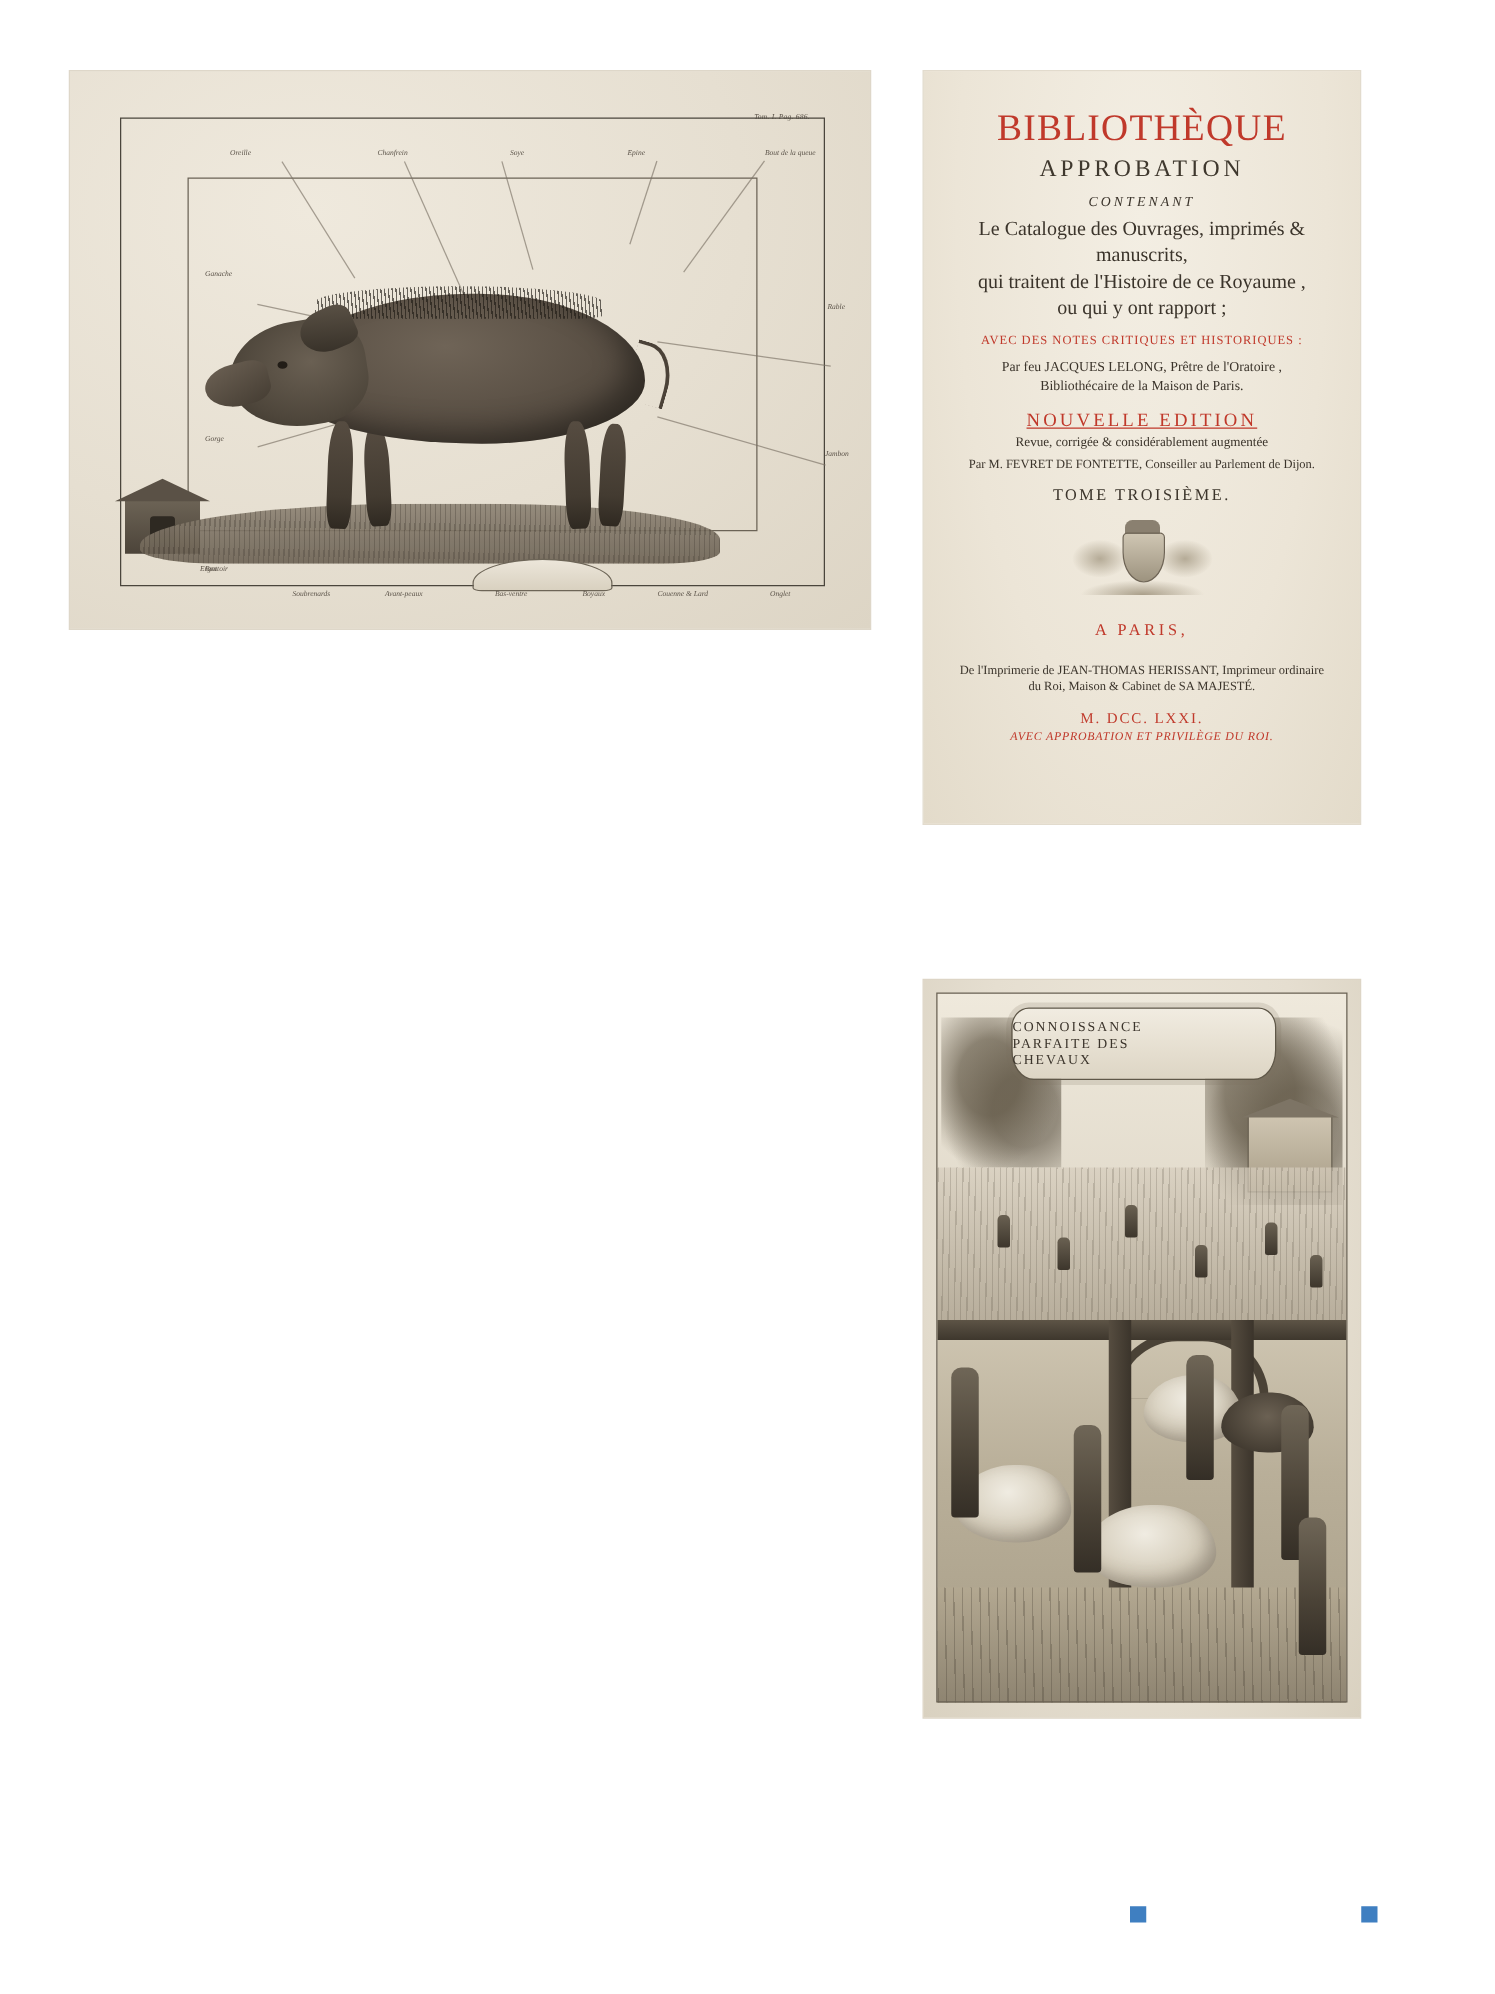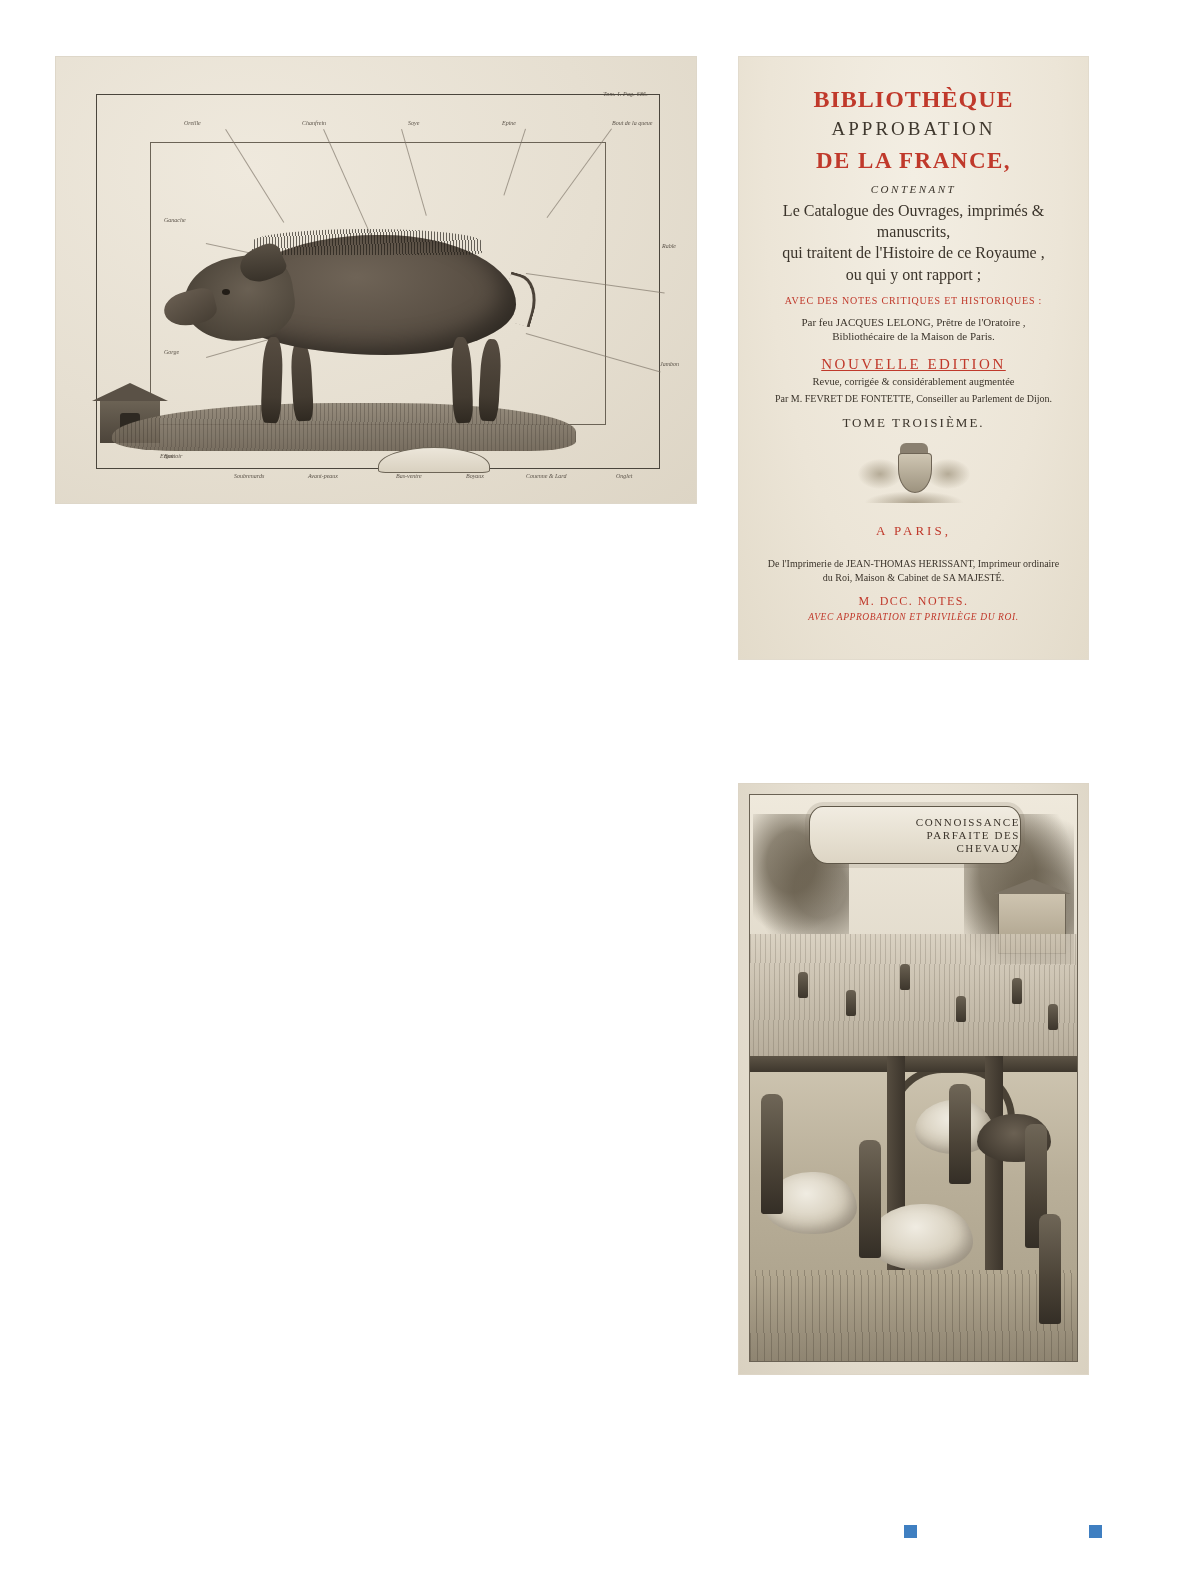--- a/index.html
+++ b/index.html
@@ -227,22 +227,22 @@
   }
   #plate-title .tp-inner {
     position: absolute;
     inset: 0;
     padding: 26px 22px 14px 22px;
     box-sizing: border-box;
     background:
       radial-gradient(ellipse at 50% 20%, #f3eee3 0%, #ece5d7 60%, #e3dbca 100%);
   }
   .t-bibl {
-    font-size: 24px;
-    font-weight: bold;
+    font-size: 30px;
+    font-weight: normal;
     letter-spacing: 1px;
     color: #c0392b;
     line-height: 1.05;
     margin-top: 4px;
   }
   .t-hist {
     font-size: 19px;
     letter-spacing: 3px;
     margin-top: 6px;
     color: #3f382e;
@@ -387,21 +387,21 @@
     position: absolute;
     left: 70px;
     top: 22px;
     width: 210px;
     height: 56px;
     background: linear-gradient(180deg, #f1ece1, #ddd5c4);
     border: 1.2px solid #5f5748;
     border-radius: 14px 14px 18px 18px / 16px 16px 24px 24px;
     display: flex;
     flex-direction: column;
-    align-items: flex-end;
+    align-items: flex-start;
     justify-content: center;
     gap: 1px;
     box-shadow: 0 0 0 4px rgba(120,110,92,.18);
   }
   .hp-cartouche div {
     font-size: 11px;
     letter-spacing: 1.6px;
     color: #3c352c;
     font-variant: small-caps;
     line-height: 1.12;
@@ -600,21 +600,20 @@
     <div class="pig-snout"></div>
     <div class="pig-eye"></div>
     <div class="pig-tail"></div>
   </div>
 </div>
 
 <div class="plate" id="plate-title">
   <div class="tp-inner">
     <div class="t-bibl">BIBLIOTHÈQUE</div>
     <div class="t-hist">APPROBATION</div>
-    <div class="t-france">DE LA FRANCE,</div>
     <div class="t-contenant">CONTENANT</div>
     <div class="t-body" style="white-space:pre-line;">Le Catalogue des Ouvrages, imprimés &amp; manuscrits,
 qui traitent de l'Histoire de ce Royaume ,
 ou qui y ont rapport ;</div>
     <div class="t-avec">AVEC DES NOTES CRITIQUES ET HISTORIQUES :</div>
     <div class="t-author">
       <div>Par feu JACQUES LELONG, Prêtre de l'Oratoire ,</div>
       <div>Bibliothécaire de la Maison de Paris.</div>
     </div>
     <div class="t-nouvelle">NOUVELLE EDITION</div>
@@ -628,21 +627,21 @@
       <div class="vig-crown"></div>
       <div class="vig-shield"></div>
       <div class="vig-branch"></div>
     </div>
 
     <div class="t-paris">A PARIS,</div>
     <div class="t-imprimerie">
       <div>De l'Imprimerie de JEAN-THOMAS HERISSANT, Imprimeur ordinaire</div>
       <div>du Roi, Maison &amp; Cabinet de SA MAJESTÉ.</div>
     </div>
-    <div class="t-year">M. DCC. NOTES.</div>
+    <div class="t-year">M. DCC. LXXI.</div>
     <div class="t-privilege">AVEC APPROBATION ET PRIVILÈGE DU ROI.</div>
   </div>
 </div>
 
 <div class="plate" id="plate-horses">
   <div class="hp-paper"></div>
   <div class="hp-sky"></div>
 
   <div class="hp-trees"></div>
   <div class="hp-trees right"></div>

